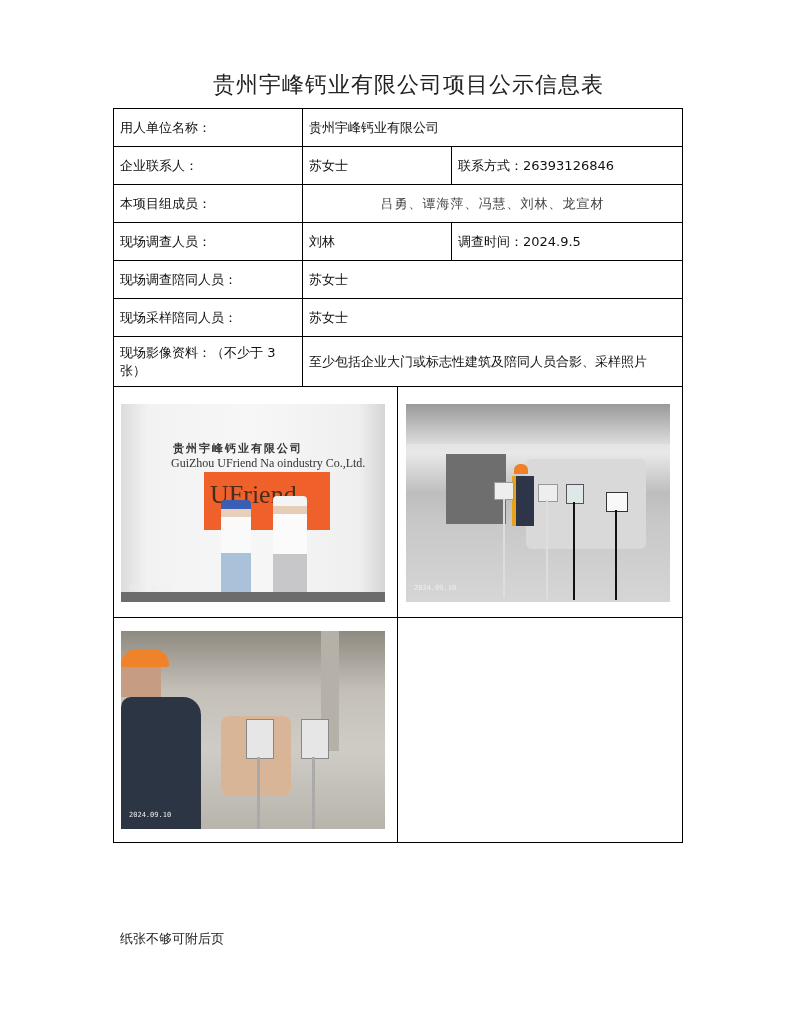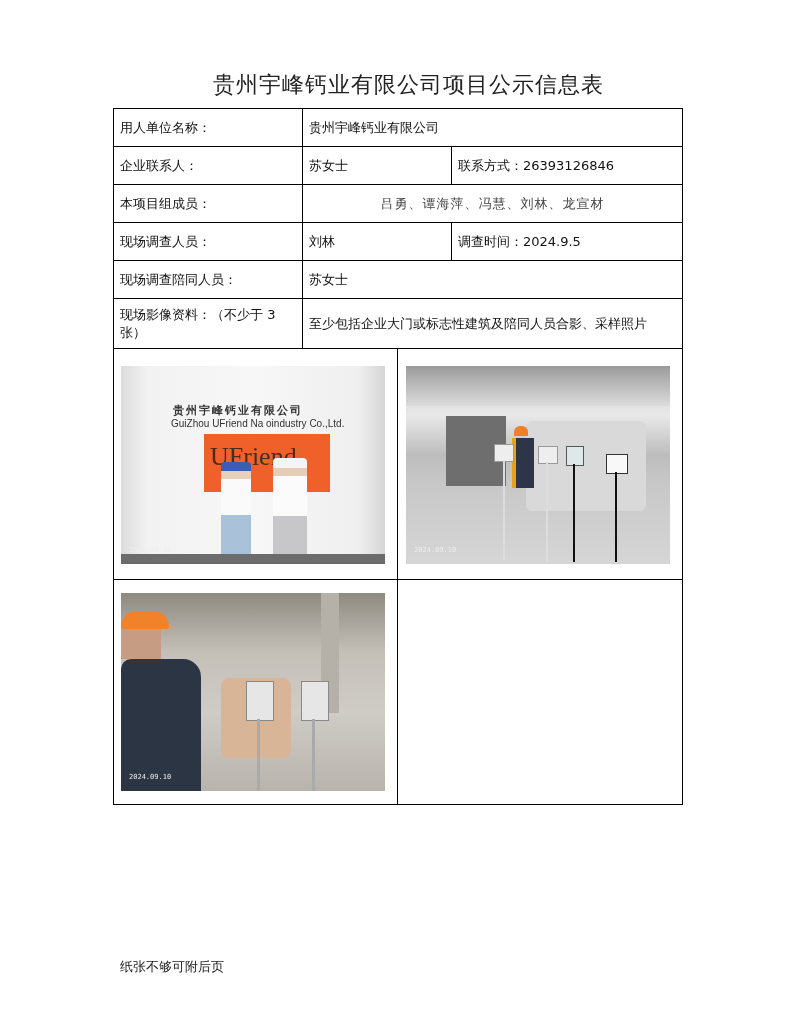--- a/index.html
+++ b/index.html
@@ -8,27 +8,27 @@
   table.info{position:absolute;left:113px;top:108px;width:569px;border-collapse:collapse;table-layout:fixed;}
   table.info td{border:1.3px solid #000;font-size:13px;padding:0 6px;vertical-align:middle;}
   .r40{height:38px;}
   .big{font-size:15px;font-family:Liberation Mono, monospace;}
   .lighter{color:#444;letter-spacing:1px;text-align:center;}
   .wrap{line-height:18px;}
   .photo-cell{height:230px;padding:0 !important;position:relative;}
   .photo-cell2{height:224px;padding:0 !important;position:relative;}
   .photo{position:absolute;overflow:hidden;}
   .stamp{position:absolute;left:8px;bottom:10px;font-size:7px;color:#eee;font-family:"DejaVu Sans Mono",monospace;}
-  .footer{position:absolute;left:120px;top:930px;font-size:13px;color:#222;margin-top:28px;}
+  .footer{position:absolute;left:120px;top:930px;font-size:13px;color:#222;}
 
   
   .p1{left:7px;top:17px;width:264px;height:198px;background:linear-gradient(90deg,#dcdcdc 0%,#f2f2f2 10%,#f7f7f7 50%,#efefef 90%,#d5d5d5 100%);}
   .p1 .floor{position:absolute;left:0;right:0;bottom:0;height:10px;background:#6c6c6c;}
   .p1 .cn{position:absolute;left:52px;top:37px;font-size:11px;font-weight:bold;color:#333;letter-spacing:2px;font-family:"DejaVu Serif",serif;}
-  .p1 .en{position:absolute;left:50px;top:52px;font-size:10px;color:#333;font-family:Liberation Sans, sans-serif;}
+  .p1 .en{position:absolute;left:50px;top:52px;font-size:12px;color:#333;font-family:Liberation Serif, serif;}
   .p1 .sign{position:absolute;left:83px;top:68px;width:126px;height:58px;background:#f0602a;}
   .p1 .sign span{position:absolute;left:6px;top:8px;font-size:26px;color:#4a2c1a;font-family:Liberation Serif, serif;}
   .p1 .person{position:absolute;border-radius:4px;}
   
   .p2{left:8px;top:17px;width:264px;height:198px;background:linear-gradient(180deg,#cfcfcf 0%,#e8e8e8 25%,#bdbdbd 45%,#c8c8c8 60%,#d6d6d6 100%);}
   
   .p3{left:7px;top:13px;width:264px;height:198px;background:linear-gradient(180deg,#8f8a80 0%,#c4c0b8 30%,#cfccc6 60%,#b8b4ac 100%);}
   .blk{position:absolute;}
 </style>
 </head>
@@ -57,20 +57,24 @@
     <td>本项目组成员：</td>
     <td colspan="3" class="lighter">吕勇、谭海萍、冯慧、刘林、龙宣材</td>
   </tr>
   <tr class="r40">
     <td>现场调查人员：</td>
     <td colspan="2">刘林</td>
     <td>调查时间：2024.9.5</td>
   </tr>
   <tr class="r40">
     <td>现场调查陪同人员：</td>
+    <td colspan="3" class="big">苏女士</td>
+  </tr>
+  <tr class="r40">
+    <td>现场采样陪同人员：</td>
     <td colspan="3" class="big">苏女士</td>
   </tr>
   <tr style="height:50px">
     <td class="wrap">现场影像资料：（不少于 3 张）</td>
     <td colspan="3">至少包括企业大门或标志性建筑及陪同人员合影、采样照片</td>
   </tr>
   <tr>
     <td colspan="2" class="photo-cell">
       <div class="photo p1">
         <div class="cn">贵州宇峰钙业有限公司</div>

